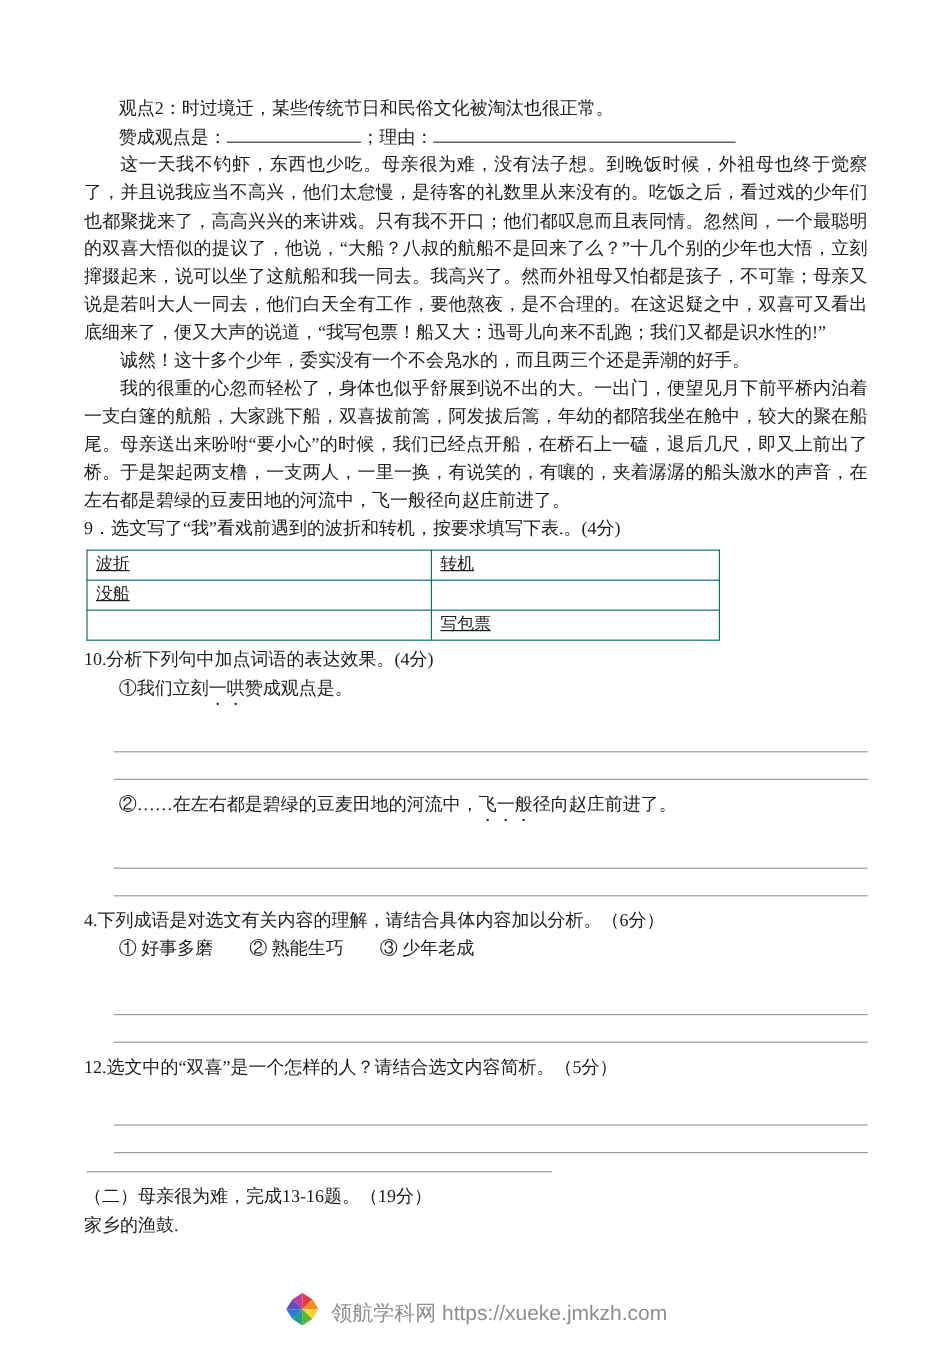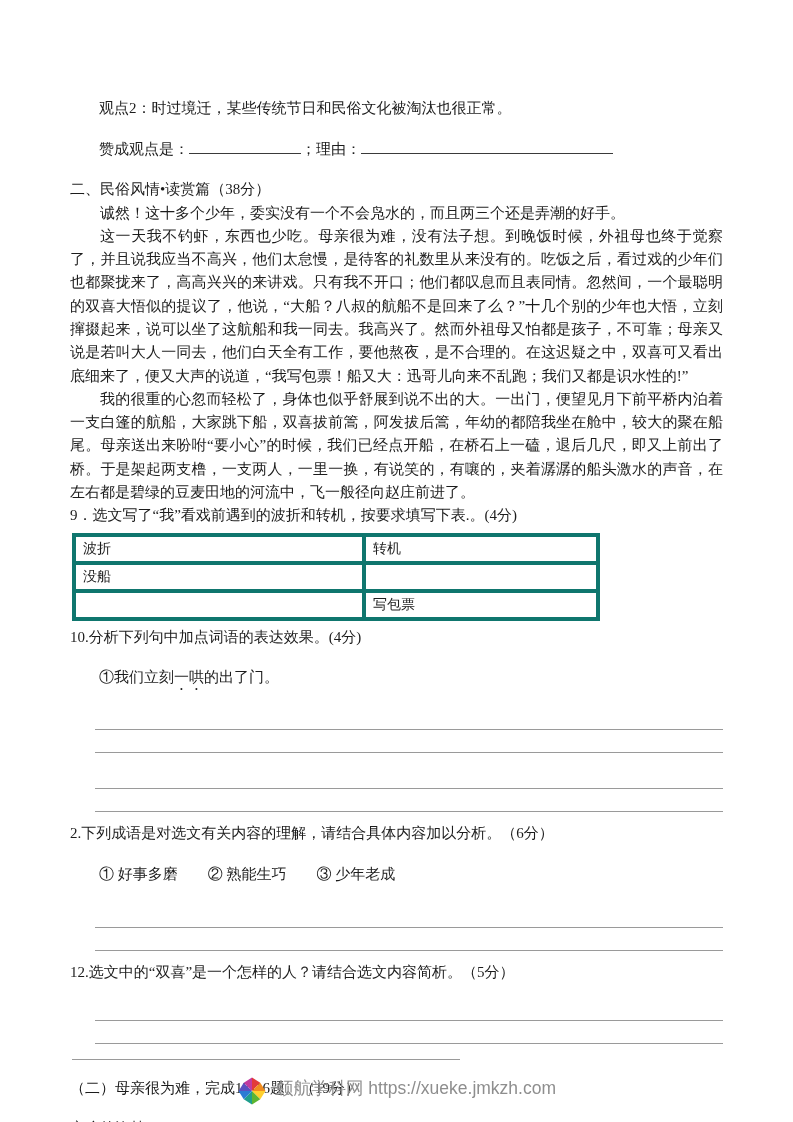--- a/index.html
+++ b/index.html
@@ -7,21 +7,21 @@
     width: 793px;
     height: 1122px;
     position: relative;
     overflow: hidden;
     background: #ffffff;
     color: #1c1c1c;
     font-family: "Liberation Serif", "DejaVu Serif", serif;
     font-size: 15px;
   }
   .page { padding: 80px 70px 0 70px; }
-  .l { line-height: 23.5px; margin-top: 17px; }
+  .l { line-height: 23.5px; }
   .indent { padding-left: 29px; }
   .para {
     margin: 0;
     line-height: 23.3px;
     text-align: justify;
     text-indent: 2em;
   }
   .stem { line-height: 23.5px; }
   .blank {
     display: inline-block;
@@ -31,26 +31,27 @@
   }
   .blank-agree { width: 112px; }
   .blank-reason { width: 252px; }
   .q9-table {
     border-collapse: collapse;
     margin: 5px 0 5px 2px;
     width: 528px;
     table-layout: fixed;
   }
   .q9-table td {
-    border: 4px solid #0f766e;
+    border: 1px solid #0f766e;
     height: 22px;
     padding: 1px 7px;
     font-size: 14px;
     line-height: 20px;
     vertical-align: middle;
+    text-decoration: underline;
   }
   .q9-table .c1 { width: 272px; }
   .answers { margin: 13px 0 10px 0; }
   .answers.tall { margin-top: 19px; }
   .answer-line {
     height: 22px;
     border-bottom: 1px solid #9a9a9a;
     margin-left: 25px;
   }
   .answer-line.short {
@@ -65,44 +66,43 @@
     text-emphasis: filled dot;
     text-emphasis-position: under right;
   }
   .center { }
   .footer {
     position: absolute;
     left: 0;
     bottom: 16px;
     width: 100%;
     display: flex;
-    align-items: flex-start;
+    align-items: flex-end;
     justify-content: center;
     gap: 9px;
   }
   .footer-text {
     color: #8e8e8e;
     font-size: 17.5px;
     font-family: "Liberation Sans", "DejaVu Sans", sans-serif;
   }
   .logo { width: 30px; height: 30px; display: block; }
 </style>
 </head>
 <body>
 
 <div class="page">
 
   <div class="l indent">观点2：时过境迁，某些传统节日和民俗文化被淘汰也很正常。</div>
 
   <div class="l indent"><span>赞成观点是：</span><span class="blank blank-agree"></span><span>；理由：</span><span class="blank blank-reason"></span></div>
 
-  <div class="l">二、民俗风情•读赏篇（38分）</div>
 
+  <p class="para">这一天我不钓虾，东西也少吃。母亲很为难，没有法子想。到晚饭时候，外祖母也终于觉察了，并且说我应当不高兴，他们太怠慢，是待客的礼数里从来没有的。吃饭之后，看过戏的少年们也都聚拢来了，高高兴兴的来讲戏。只有我不开口；他们都叹息而且表同情。忽然间，一个最聪明的双喜大悟似的提议了，他说，“大船？八叔的航船不是回来了么？”十几个别的少年也大悟，立刻撺掇起来，说可以坐了这航船和我一同去。我高兴了。然而外祖母又怕都是孩子，不可靠；母亲又说是若叫大人一同去，他们白天全有工作，要他熬夜，是不合理的。在这迟疑之中，双喜可又看出底细来了，便又大声的说道，“我写包票！船又大：迅哥儿向来不乱跑；我们又都是识水性的!”</p>
   <p class="para">诚然！这十多个少年，委实没有一个不会凫水的，而且两三个还是弄潮的好手。</p>
-  <p class="para">这一天我不钓虾，东西也少吃。母亲很为难，没有法子想。到晚饭时候，外祖母也终于觉察了，并且说我应当不高兴，他们太怠慢，是待客的礼数里从来没有的。吃饭之后，看过戏的少年们也都聚拢来了，高高兴兴的来讲戏。只有我不开口；他们都叹息而且表同情。忽然间，一个最聪明的双喜大悟似的提议了，他说，“大船？八叔的航船不是回来了么？”十几个别的少年也大悟，立刻撺掇起来，说可以坐了这航船和我一同去。我高兴了。然而外祖母又怕都是孩子，不可靠；母亲又说是若叫大人一同去，他们白天全有工作，要他熬夜，是不合理的。在这迟疑之中，双喜可又看出底细来了，便又大声的说道，“我写包票！船又大：迅哥儿向来不乱跑；我们又都是识水性的!”</p>
   <p class="para">我的很重的心忽而轻松了，身体也似乎舒展到说不出的大。一出门，便望见月下前平桥内泊着一支白篷的航船，大家跳下船，双喜拔前篙，阿发拔后篙，年幼的都陪我坐在舱中，较大的聚在船尾。母亲送出来吩咐“要小心”的时候，我们已经点开船，在桥石上一磕，退后几尺，即又上前出了桥。于是架起两支橹，一支两人，一里一换，有说笑的，有嚷的，夹着潺潺的船头激水的声音，在左右都是碧绿的豆麦田地的河流中，飞一般径向赵庄前进了。</p>
 
   <div class="stem">9．选文写了“我”看戏前遇到的波折和转机，按要求填写下表.。(4分)</div>
 
   <table class="q9-table">
     <tbody>
       <tr>
         <td class="c1">波折</td>
         <td>转机</td>
       </tr>
@@ -112,34 +112,35 @@
       </tr>
       <tr>
         <td class="c1"></td>
         <td>写包票</td>
       </tr>
     </tbody>
   </table>
 
   <div class="stem">10.分析下列句中加点词语的表达效果。(4分)</div>
 
-  <div class="l indent"><span>①我们立刻</span><span class="em-dot">一哄</span><span>的出了门。</span></div>
+  <div class="l indent"><span>①我们立刻</span><span class="em-dot">一哄</span><span>赞成观点是。</span></div>
 
   <div class="answers">
     <div class="answer-line"></div>
     <div class="answer-line"></div>
   </div>
 
+  <div class="l indent mt4"><span>②……在左右都是碧绿的豆麦田地的河流中，</span><span class="em-dot">飞一般</span><span>径向赵庄前进了。</span></div>
 
   <div class="answers">
     <div class="answer-line"></div>
     <div class="answer-line"></div>
   </div>
 
-  <div class="stem">2.下列成语是对选文有关内容的理解，请结合具体内容加以分析。（6分）</div>
+  <div class="stem">4.下列成语是对选文有关内容的理解，请结合具体内容加以分析。（6分）</div>
   <div class="l indent">① 好事多磨　　② 熟能生巧　　③ 少年老成</div>
 
   <div class="answers tall">
     <div class="answer-line"></div>
     <div class="answer-line"></div>
   </div>
 
   <div class="stem">12.选文中的“双喜”是一个怎样的人？请结合选文内容简析。（5分）</div>
 
   <div class="answers">

